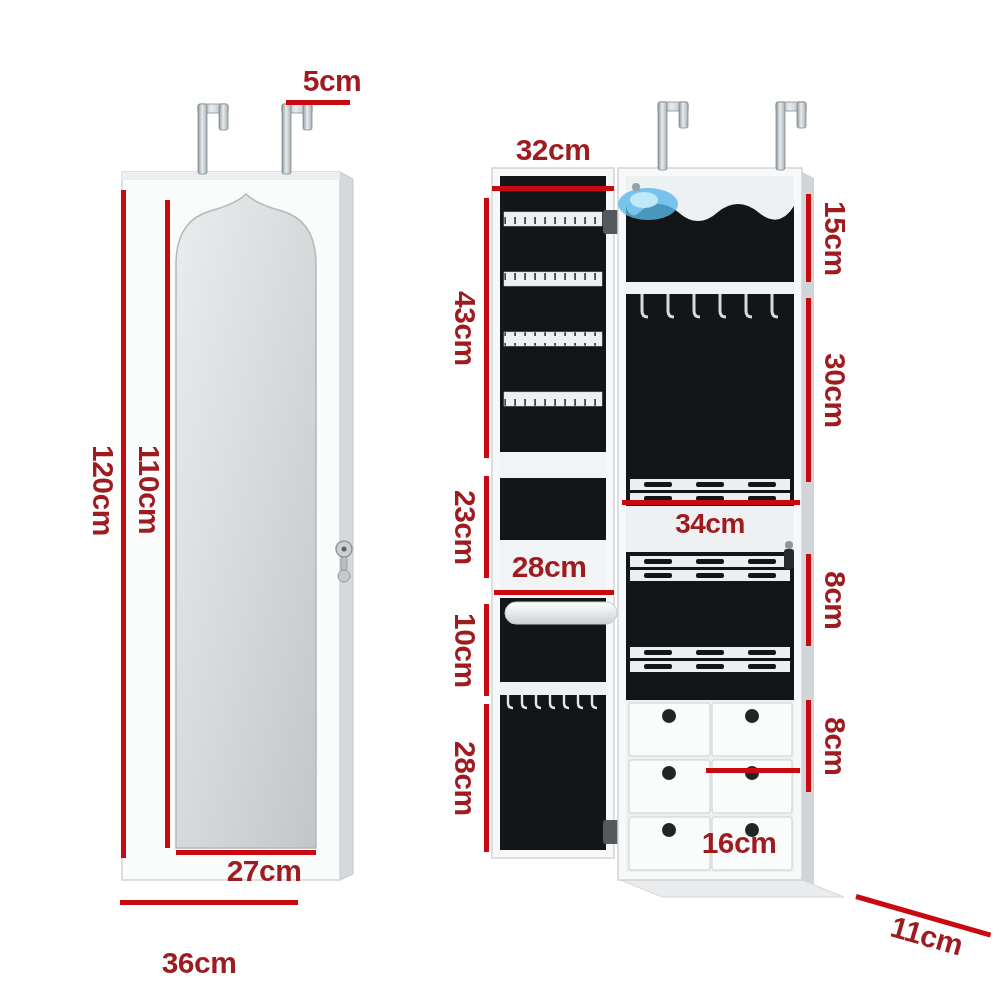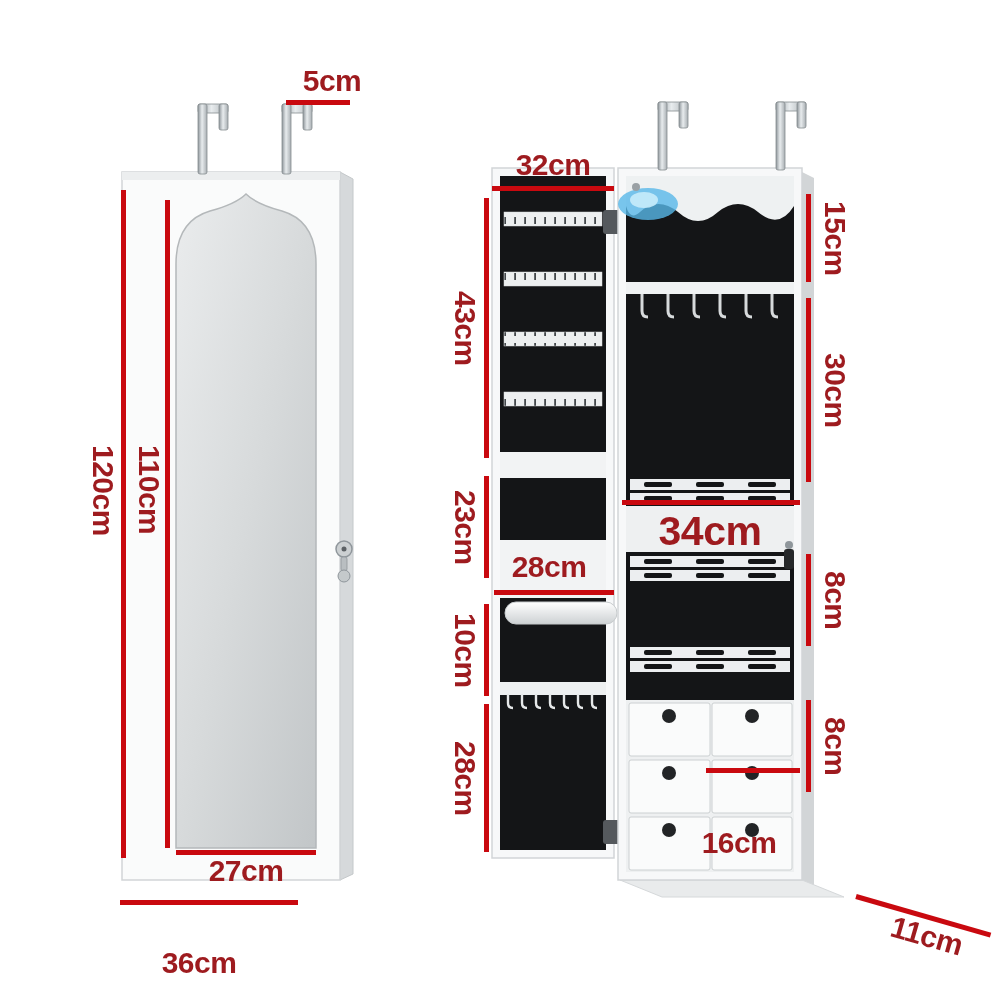--- a/index.html
+++ b/index.html
@@ -7,21 +7,21 @@
     position:relative;width:1000px;height:1000px;background:#ffffff;overflow:hidden;
     font-family:"Liberation Sans", sans-serif;
   }
   .canvas svg{position:absolute;left:0;top:0;}
   .dim-line{position:absolute;background:#c9090f;}
   .hdim{
     position:absolute;width:110px;text-align:center;
     font-size:30px;font-weight:800;color:#9e1b1f;letter-spacing:-0.5px;line-height:1.1;
   }
   .hdim.small{width:80px;}
-  .hdim.big{font-size:41px;}
+  .hdim.big{font-size:28px;}
   .vdim{
     position:absolute;width:40px;writing-mode:vertical-rl;text-align:center;
     font-size:30px;font-weight:800;color:#9e1b1f;letter-spacing:-0.5px;
   }
   .tilt{transform:rotate(16deg);transform-origin:left center;}
 </style>
 </head>
 <body>
 
 <div class="canvas">
@@ -209,24 +209,24 @@
   <div class="dim-line" style="left:806px;top:298px;width:5px;height:184px;"></div>
   <div class="dim-line" style="left:622px;top:500px;width:178px;height:5px;"></div>
   <div class="dim-line" style="left:806px;top:554px;width:5px;height:92px;"></div>
   <div class="dim-line" style="left:806px;top:700px;width:5px;height:92px;"></div>
   <div class="dim-line" style="left:706px;top:768px;width:94px;height:5px;"></div>
   <div class="dim-line tilt" style="left:856px;top:894px;width:140px;height:5px;"></div>
 
   <div class="hdim small" style="left:292px;top:64px;">5cm</div>
   <div class="vdim" style="left:80px;top:400px;height:180px;">120cm</div>
   <div class="vdim" style="left:126px;top:400px;height:180px;">110cm</div>
-  <div class="hdim" style="left:191px;top:854px;">27cm</div>
+  <div class="hdim" style="left:209px;top:854px;">27cm</div>
   <div class="hdim" style="left:144px;top:946px;">36cm</div>
 
-  <div class="hdim" style="left:498px;top:148px;">32cm</div>
+  <div class="hdim" style="left:498px;top:133px;">32cm</div>
   <div class="vdim" style="left:442px;top:268px;height:120px;">43cm</div>
   <div class="vdim" style="left:442px;top:467px;height:120px;">23cm</div>
   <div class="hdim" style="left:494px;top:550px;">28cm</div>
   <div class="vdim" style="left:442px;top:590px;height:120px;">10cm</div>
   <div class="vdim" style="left:442px;top:718px;height:120px;">28cm</div>
 
   <div class="vdim" style="left:812px;top:178px;height:120px;">15cm</div>
   <div class="vdim" style="left:812px;top:330px;height:120px;">30cm</div>
   <div class="hdim big" style="left:655px;top:509px;">34cm</div>
   <div class="vdim" style="left:812px;top:545px;height:110px;">8cm</div>

